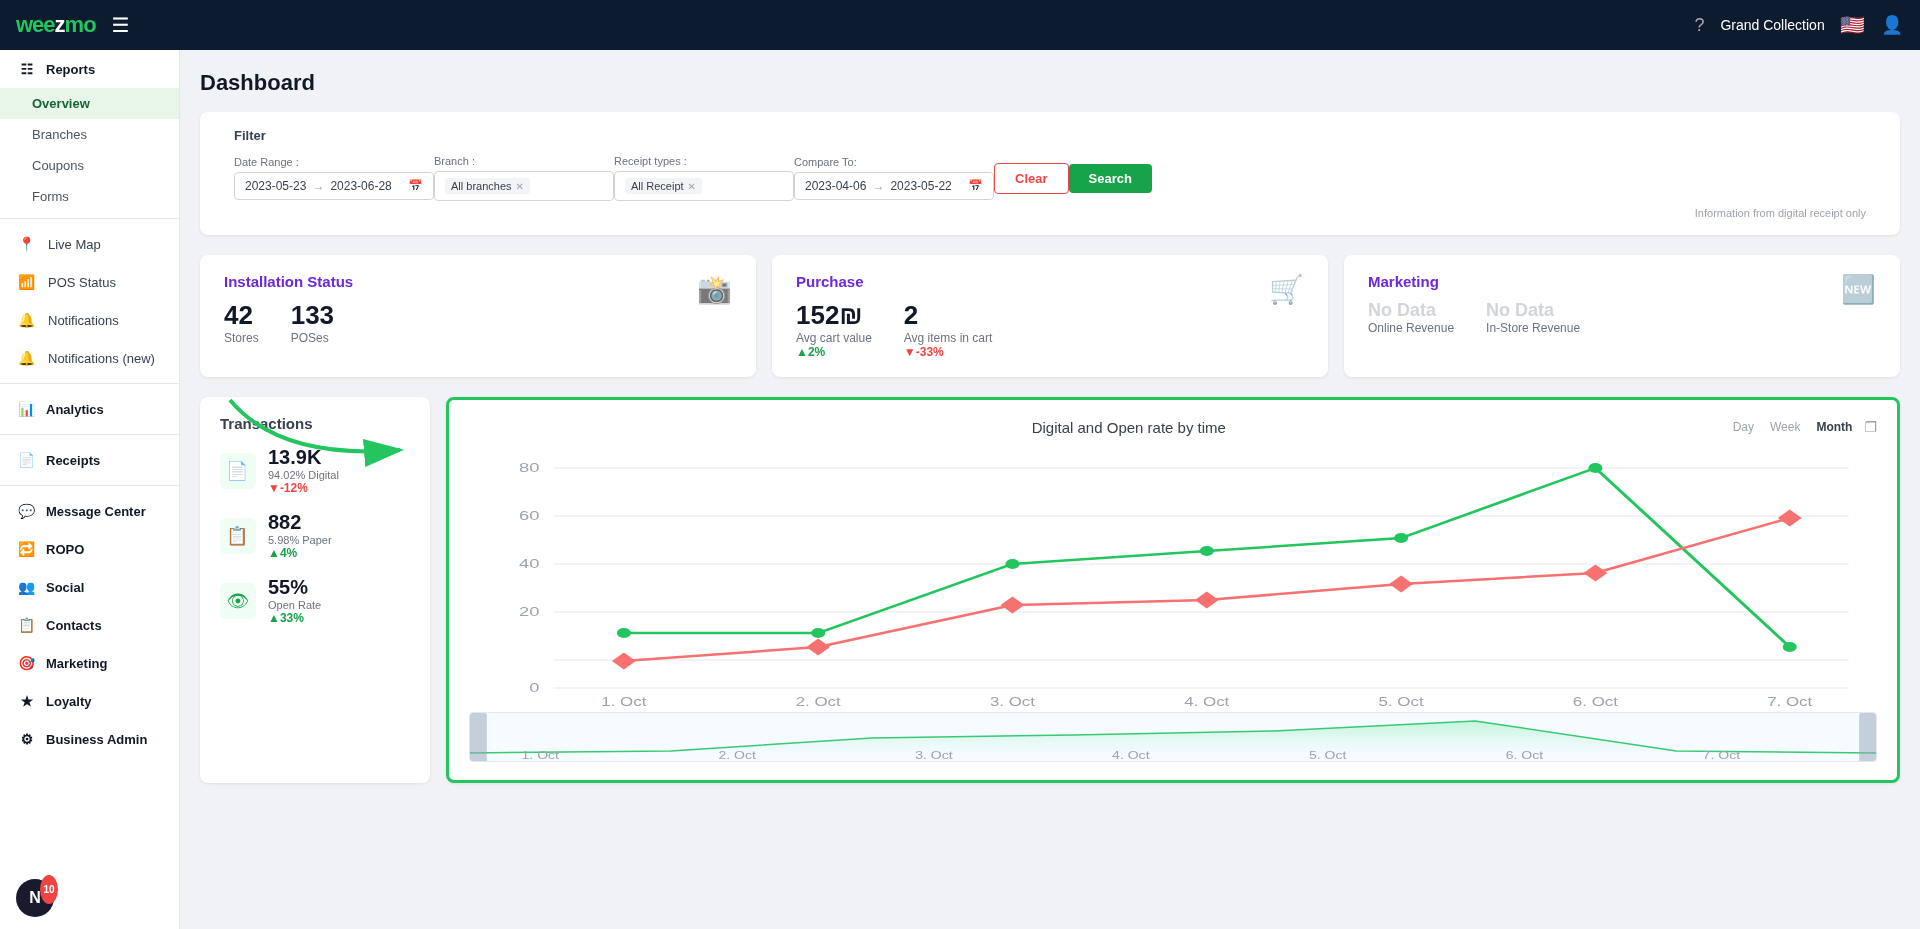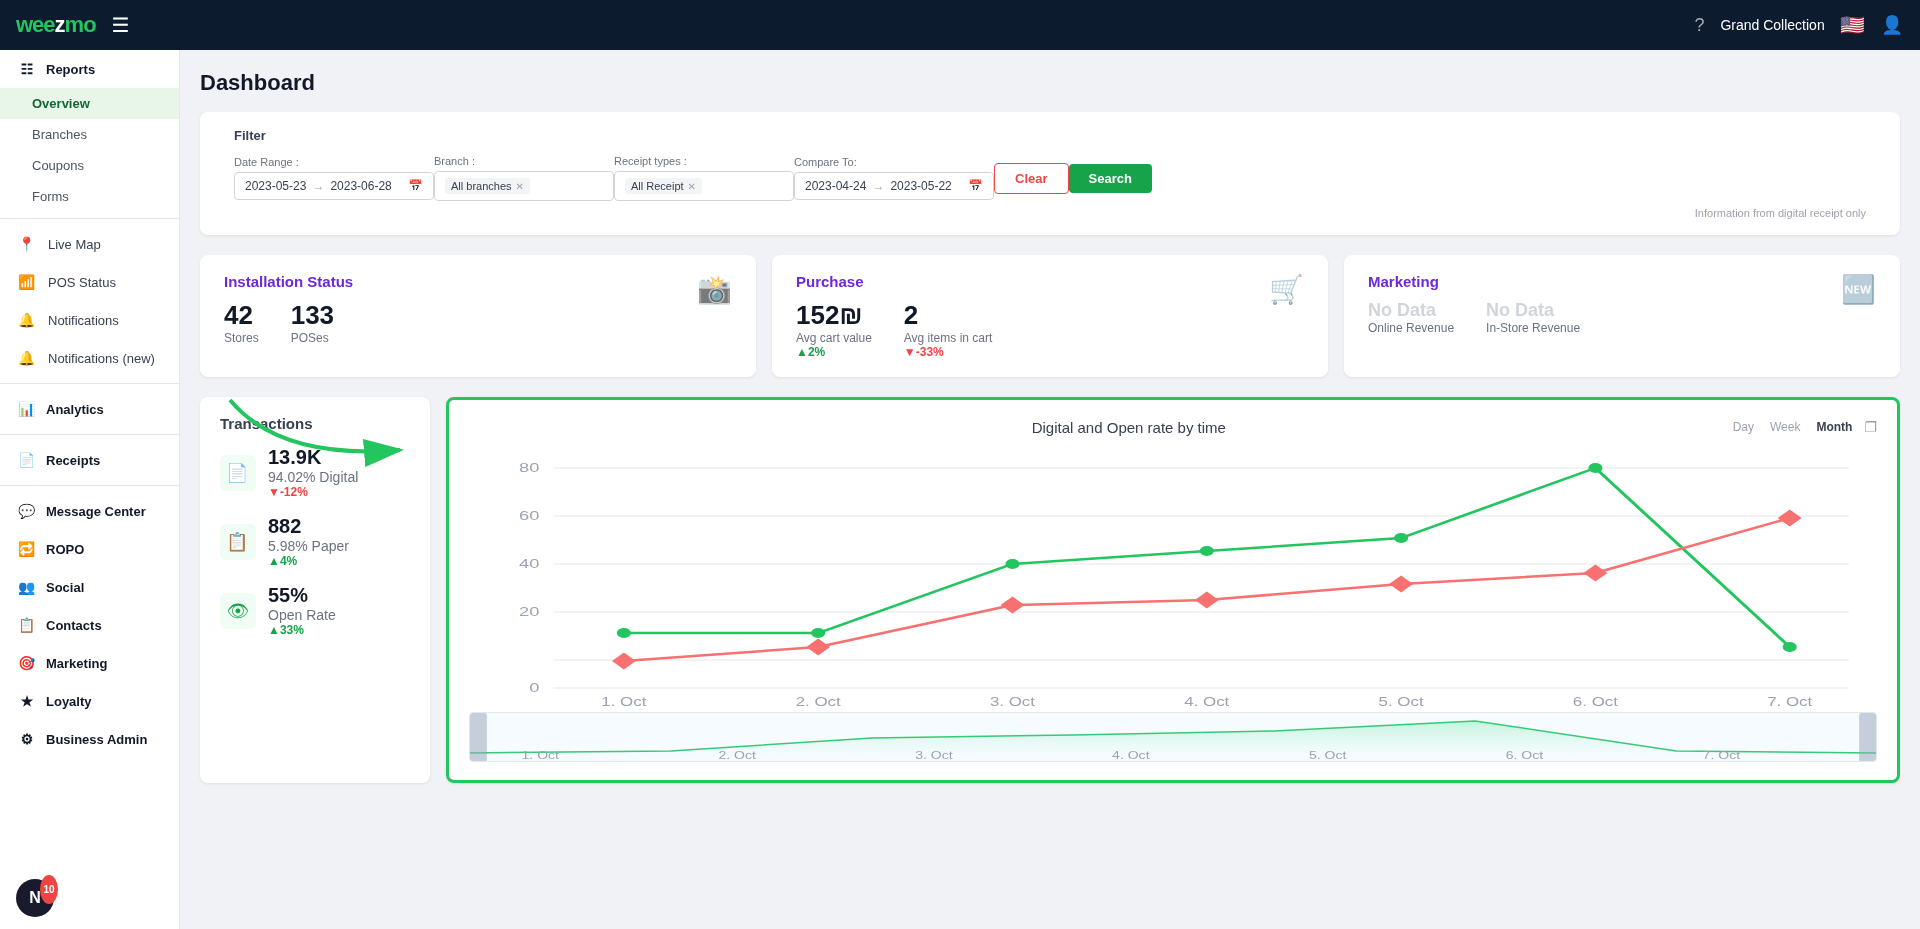--- a/index.html
+++ b/index.html
@@ -165,21 +165,21 @@
       width: 230px;
       flex-shrink: 0;
     }
     .transactions-title { font-size: 15px; font-weight: 600; color: #374151; margin-bottom: 14px; }
     .txn-item { display: flex; align-items: center; gap: 12px; margin-bottom: 16px; }
     .txn-icon { width: 36px; height: 36px; border-radius: 6px; display: flex; align-items: center; justify-content: center; font-size: 18px; }
     .txn-icon.digital { background: #f0fdf4; color: #16a34a; }
     .txn-icon.paper { background: #f0fdf4; color: #16a34a; }
     .txn-icon.open { background: #f0fdf4; color: #16a34a; }
     .txn-val { font-size: 20px; font-weight: 700; color: #111827; }
-    .txn-desc { font-size: 14px; color: #6b7280; }
+    .txn-desc { font-size: 11px; color: #6b7280; }
 
     
     .chart-card {
       flex: 1;
       background: #fff;
       border-radius: 8px;
       padding: 18px 20px;
       box-shadow: 0 1px 3px rgba(0,0,0,0.08);
       border: 3px solid #22c55e;
       position: relative;
@@ -368,21 +368,21 @@
             <span class="tag">
               <span>All Receipt</span>
               <span class="x">✕</span>
             </span>
           </div>
         </div>
 
         <div class="filter-group">
           <label>Compare To:</label>
           <div class="date-range-input">
-            <span>2023-04-24</span>
+            <span>2023-04-06</span>
             <span class="arrow">→</span>
             <span>2023-05-22</span>
             <span style="margin-left:auto;color:#9ca3af;">📅</span>
           </div>
         </div>
 
         <button class="filter-btn btn-clear">Clear</button>
         <button class="filter-btn btn-search">Search</button>
       </div>
       <div class="filter-note">Information from digital receipt only</div>

